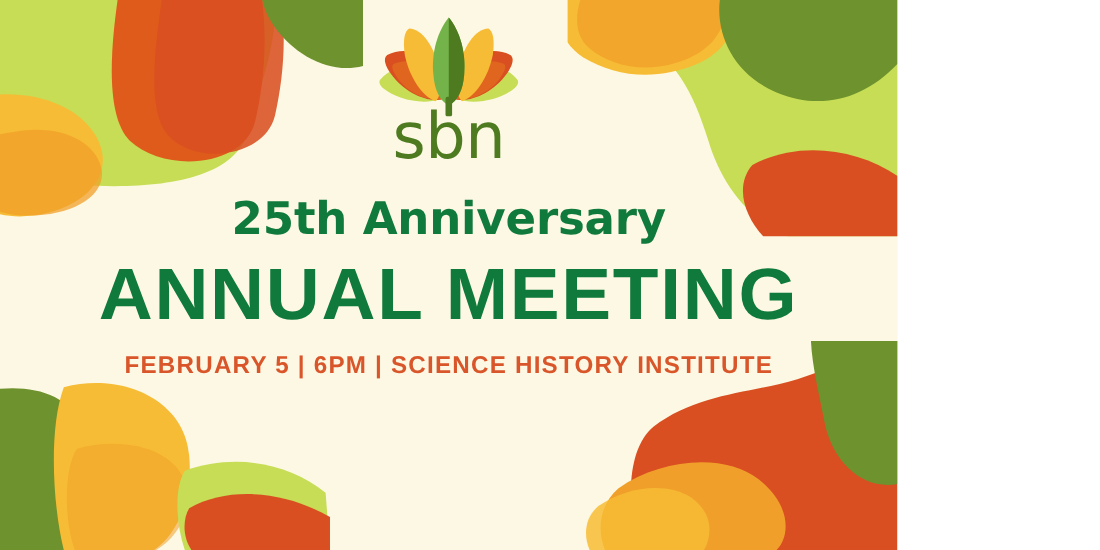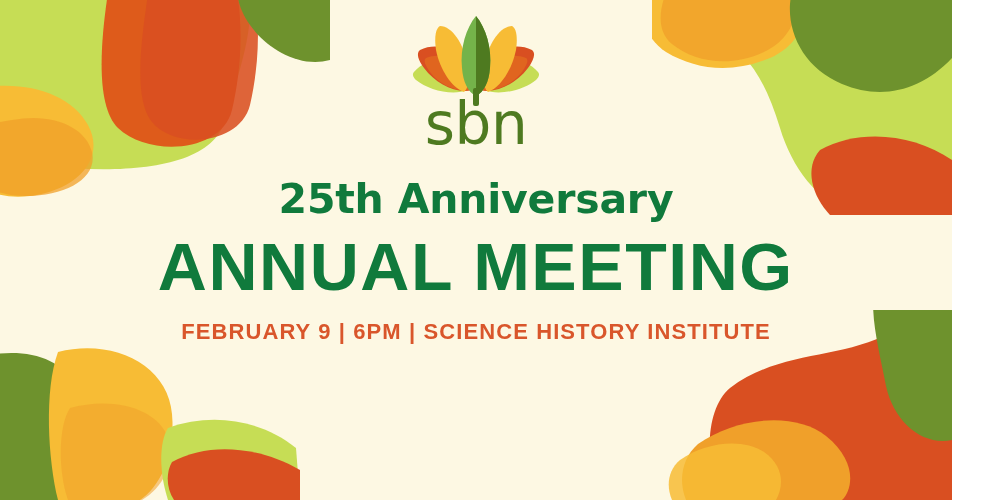--- a/index.html
+++ b/index.html
@@ -7,21 +7,21 @@
     padding: 0;
   }
   body {
     width: 1000px;
     height: 500px;
     overflow: hidden;
     font-family: "Liberation Sans", sans-serif;
   }
   #poster {
     position: relative;
-    width: 952px;
+    width: 816px;
     height: 500px;
     background: #FDF8E3;
     overflow: hidden;
   }
 
   
   .blob-layer {
     position: absolute;
     inset: 0;
     pointer-events: none;
@@ -163,15 +163,15 @@
 
         <rect x="61" y="74" width="6" height="18" rx="2" fill="#4E7A20"></rect>
       </svg>
       <div class="logo-word">sbn</div>
     </div>
 
     <div class="kicker">25th Anniversary</div>
 
     <h1 class="headline">ANNUAL MEETING</h1>
 
-    <div class="details">FEBRUARY 9 | 6PM | SCIENCE HISTORY INSTITUTE</div>
+    <div class="details">FEBRUARY 5 | 6PM | SCIENCE HISTORY INSTITUTE</div>
   </div>
 </div>
 
 </body></html>

